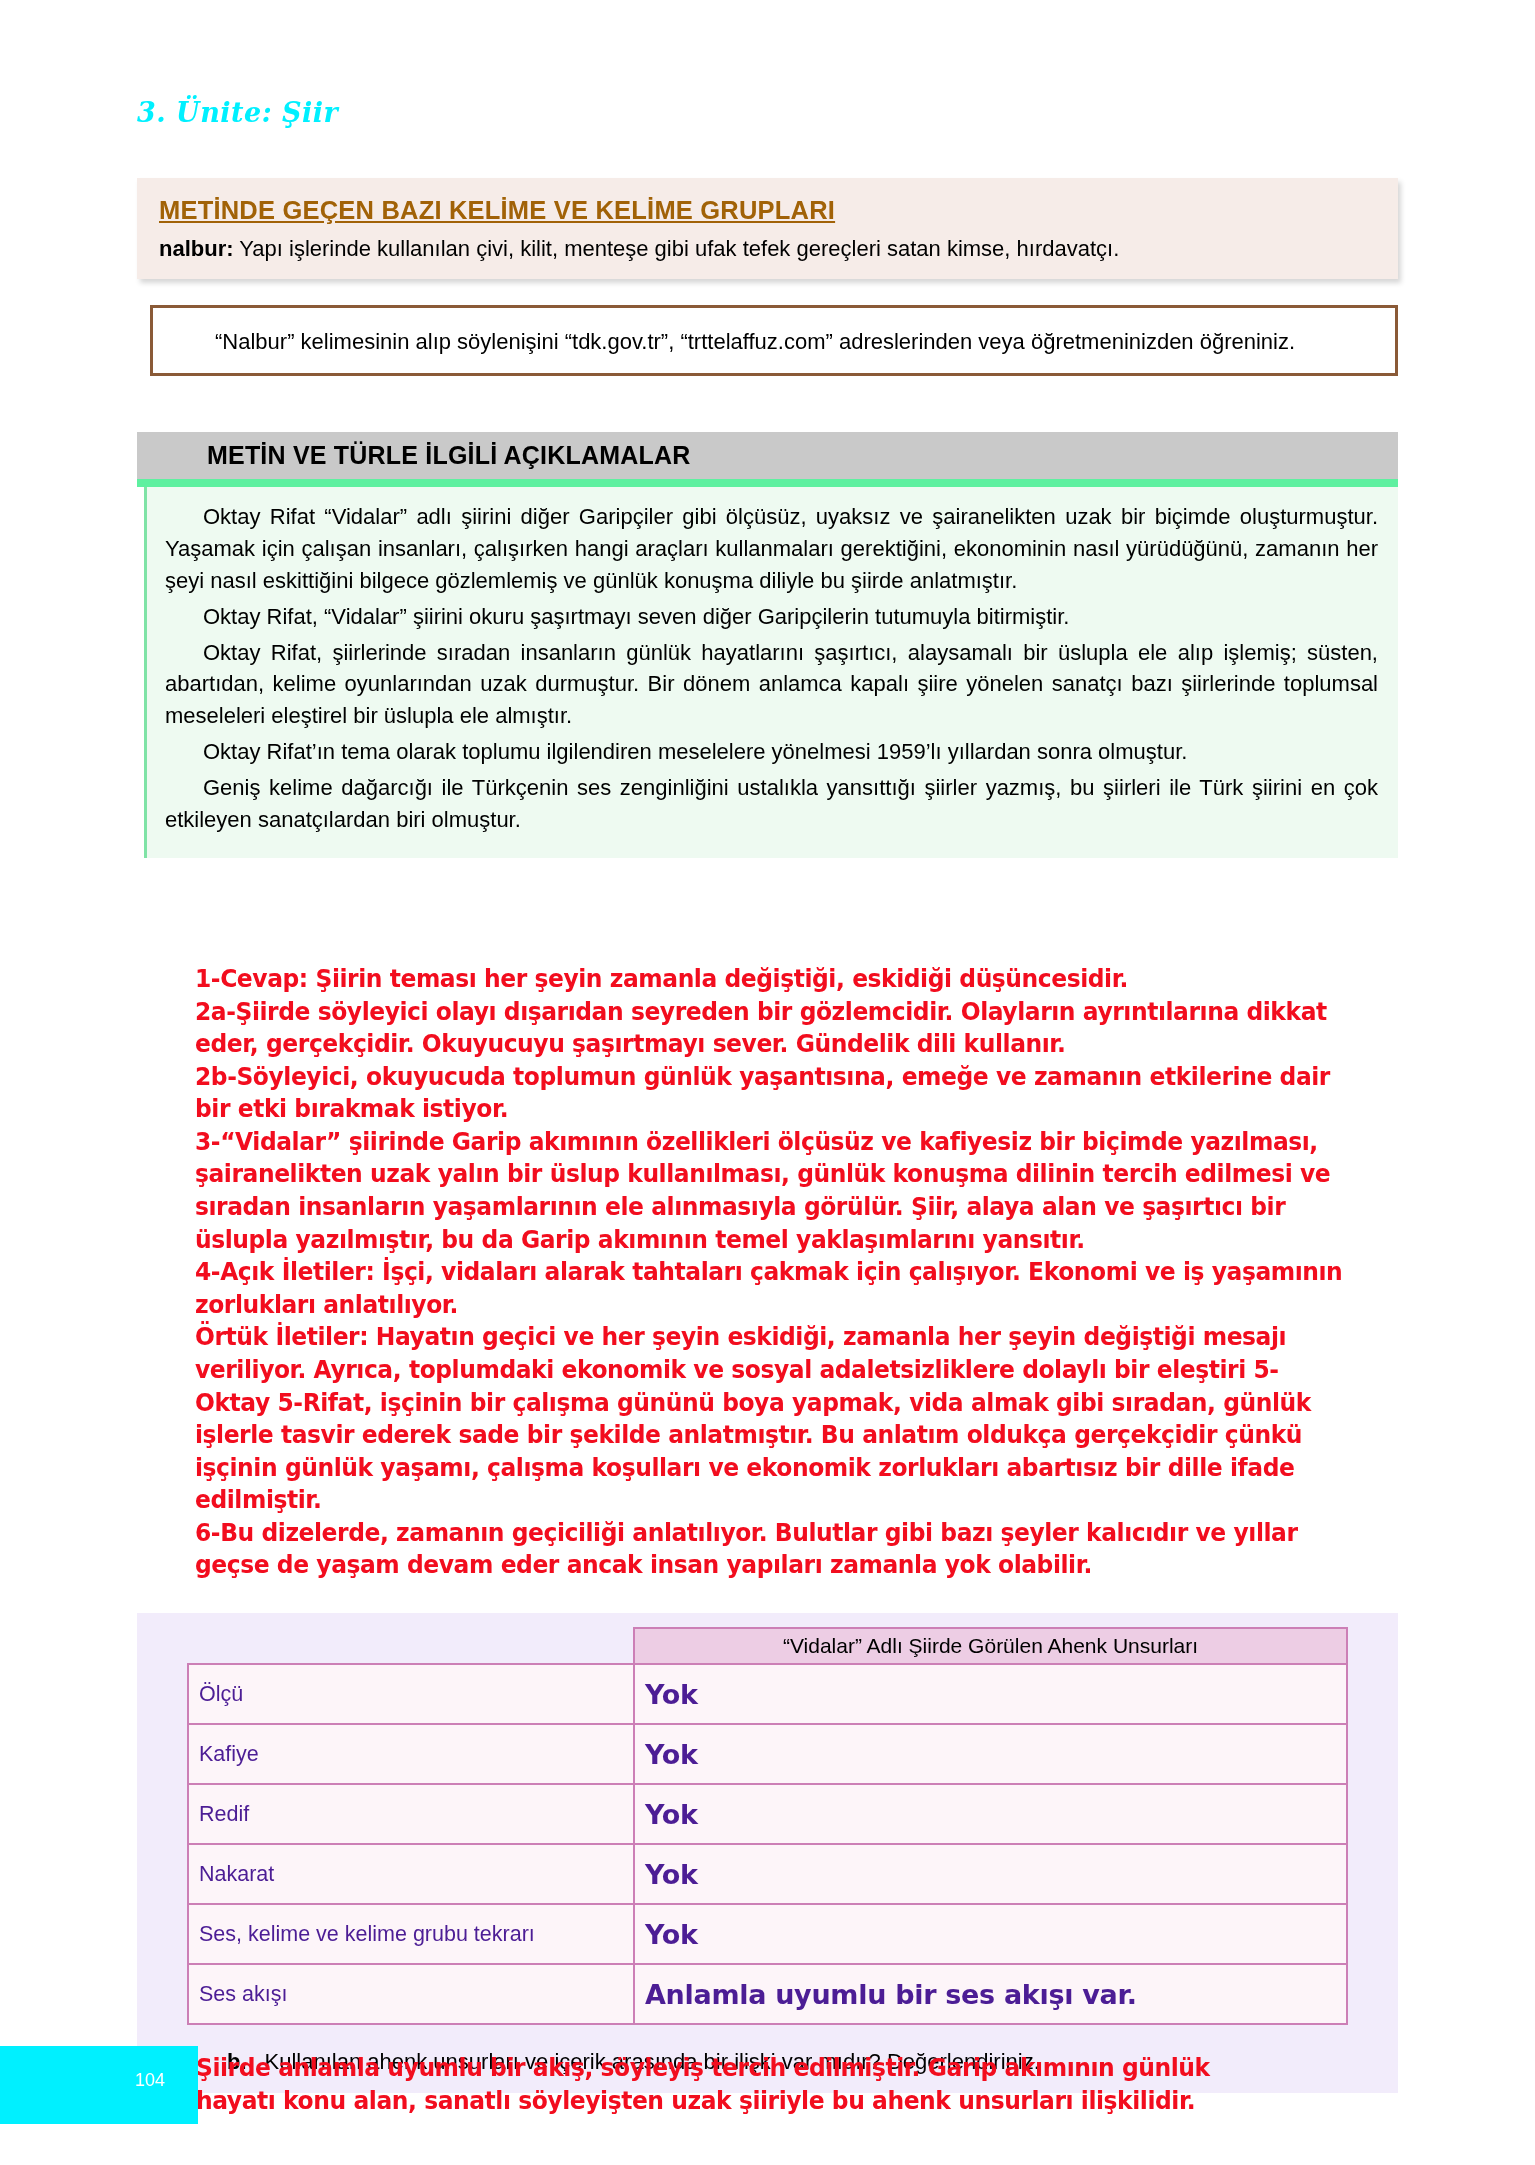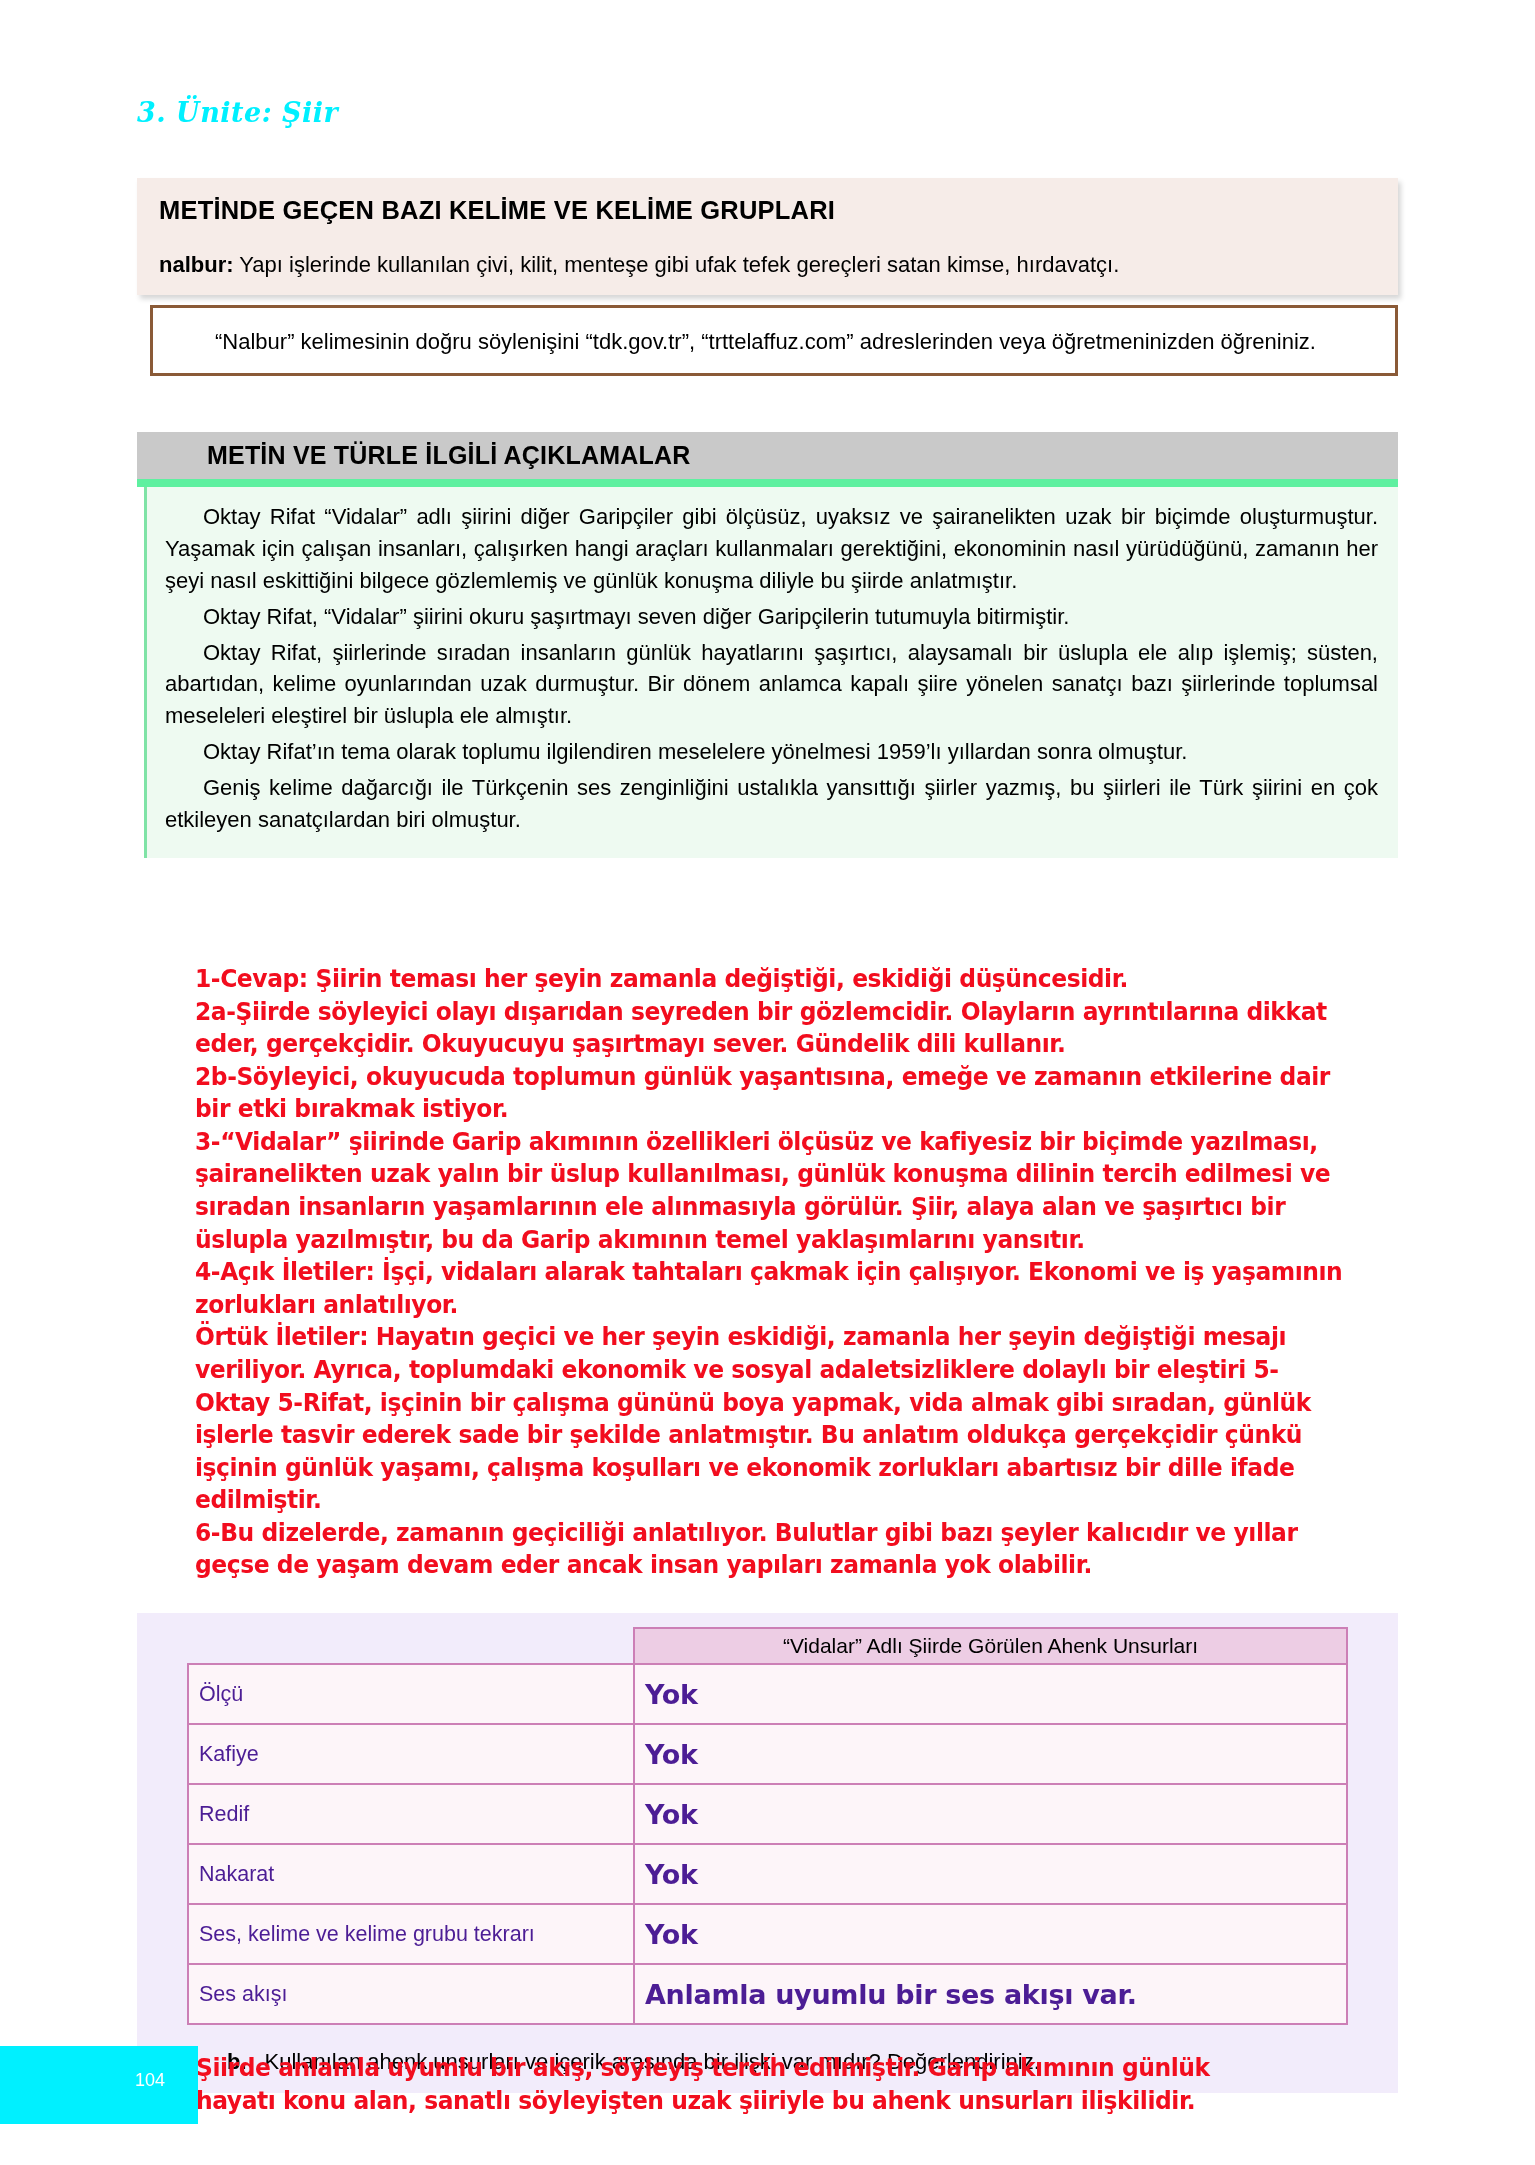--- a/index.html
+++ b/index.html
@@ -37,23 +37,24 @@
     top: 178px;
     width: 1261px;
     background: #f6ece8;
     padding: 18px 22px 16px 22px;
     box-sizing: border-box;
     box-shadow: 3px 4px 5px rgba(0,0,0,0.16);
   }
   .vocab-title {
     font-size: 25.5px;
     font-weight: 700;
-    color: #000000;
+    color: #a16207;
     letter-spacing: 0.2px;
-    margin-bottom: 26px;
+    margin-bottom: 10px;
+    text-decoration: underline;
   }
   .vocab-entry {
     font-size: 22px;
     color: #000;
     line-height: 1.25;
   }
   .vocab-entry b { font-weight: 700; }
 
   
   .note-box {
@@ -251,21 +252,21 @@
 
   <div class="vocab-box">
     <div class="vocab-title">METİNDE GEÇEN BAZI KELİME VE KELİME GRUPLARI</div>
     <div class="vocab-entry">
       <b>nalbur:</b>
       <span>Yapı işlerinde kullanılan çivi, kilit, menteşe gibi ufak tefek gereçleri satan kimse, hırdavatçı.</span>
     </div>
   </div>
 
   <div class="note-box">
-    <div class="note-text">“Nalbur” kelimesinin doğru söylenişini “tdk.gov.tr”, “trttelaffuz.com” adreslerinden veya öğretmeninizden öğreniniz.</div>
+    <div class="note-text">“Nalbur” kelimesinin alıp söylenişini “tdk.gov.tr”, “trttelaffuz.com” adreslerinden veya öğretmeninizden öğreniniz.</div>
   </div>
 
   <div class="sec-bar">
     <div class="sec-bar-label">METİN VE TÜRLE İLGİLİ AÇIKLAMALAR</div>
   </div>
   <div class="sec-accent"></div>
 
   <div class="green-block">
     <p>Oktay Rifat “Vidalar” adlı şiirini diğer Garipçiler gibi ölçüsüz, uyaksız ve şairanelikten uzak bir biçimde oluşturmuştur. Yaşamak için çalışan insanları, çalışırken hangi araçları kullanmaları gerektiğini, ekonominin nasıl yürüdüğünü, zamanın her şeyi nasıl eskittiğini bilgece gözlemlemiş ve günlük konuşma diliyle bu şiirde anlatmıştır.</p>
     <p>Oktay Rifat, “Vidalar” şiirini okuru şaşırtmayı seven diğer Garipçilerin tutumuyla bitirmiştir.</p>

